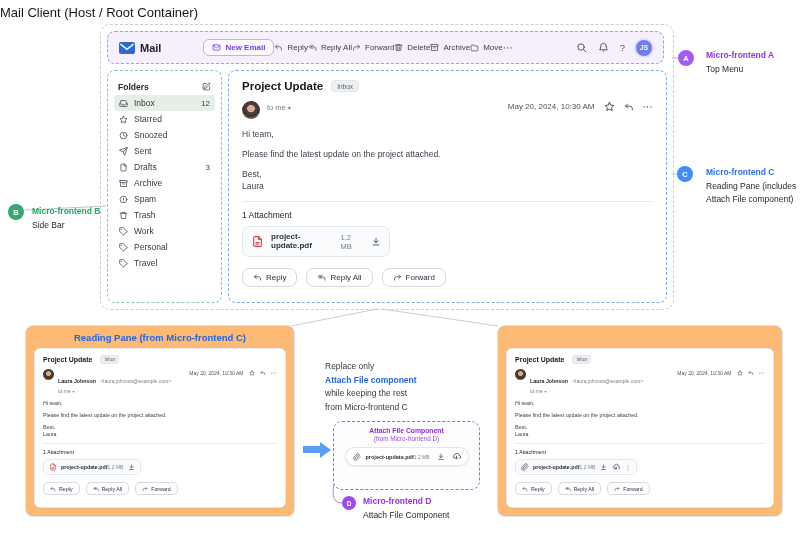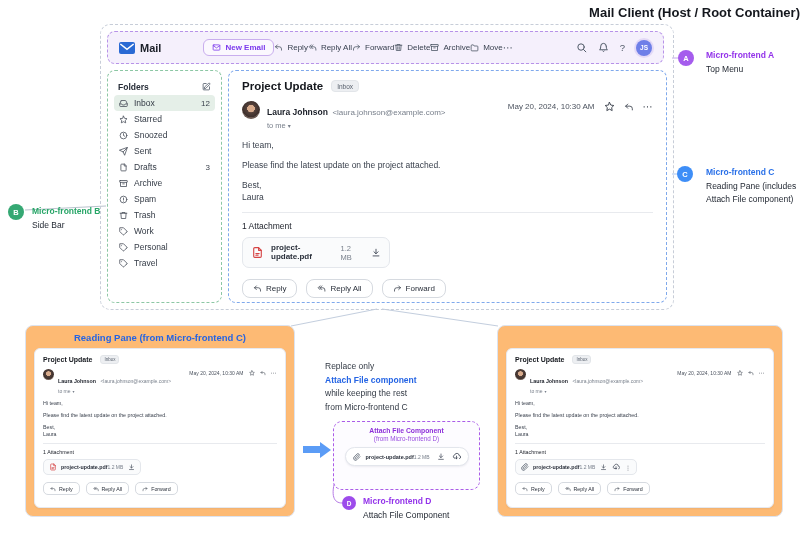--- a/index.html
+++ b/index.html
@@ -2,22 +2,22 @@
 <html><head>
 <meta charset="utf-8">
 <style>
   html,body{margin:0;padding:0}
   body{width:800px;height:533px;position:relative;background:#fff;overflow:hidden;
        font-family:"Liberation Sans",sans-serif;color:#1f2430;}
   svg.ic{display:inline-block;vertical-align:middle;flex:none}
   svg.ic path,svg.ic circle,svg.ic rect,svg.ic line{stroke:currentColor;fill:none;stroke-width:2.1;stroke-linecap:round;stroke-linejoin:round}
 
   #connectors{position:absolute;left:0;top:0;pointer-events:none;z-index:0}
-  #page-title{position:absolute;top:5px;left:0;width:100%;text-align:right;
-      font-size:13px;font-weight:bold;color:#14171d}
+  #page-title{position:absolute;top:5px;left:0;width:100%;text-align:left;
+      font-size:13px;font-weight:normal;color:#14171d}
 
   
   #root{position:absolute;left:100px;top:24px;width:572px;height:284px;
       border:1.5px dashed #c7cdd8;border-radius:10px;z-index:1}
 
   
   #topmenu{position:absolute;left:6px;top:6px;width:557px;height:33px;box-sizing:border-box;
       background:#f5f0fc;border:1px dashed #b792e8;border-radius:8px;
       display:flex;align-items:center;padding:0 11px;gap:0}
   .brand{display:flex;align-items:center;gap:5px}
@@ -322,24 +322,20 @@
   </div>
 
   <div id="reading">
     <div class="subj-row">
       <span class="subj">Project Update</span>
       <span class="badge">Inbox</span>
     </div>
     <div class="sender-row">
       <div class="avatar-photo"></div>
       <div>
-        <div>
-          <span class="sname">Laura Johnson</span>
-          <span class="semail">&lt;laura.johnson@example.com&gt;</span>
-        </div>
         <div class="to-line">
           <span>to me</span>
           <span class="chev">▾</span>
         </div>
       </div>
       <div class="sender-right">
         <span class="date">May 20, 2024, 10:30 AM</span>
         <svg class="ic" width="11" height="11" viewBox="0 0 24 24">
             <path d="M12 3l2.9 5.9 6.5.9-4.7 4.6 1.1 6.5L12 17.8l-5.8 3.1 1.1-6.5L2.6 9.8l6.5-.9z"></path>
           </svg>

